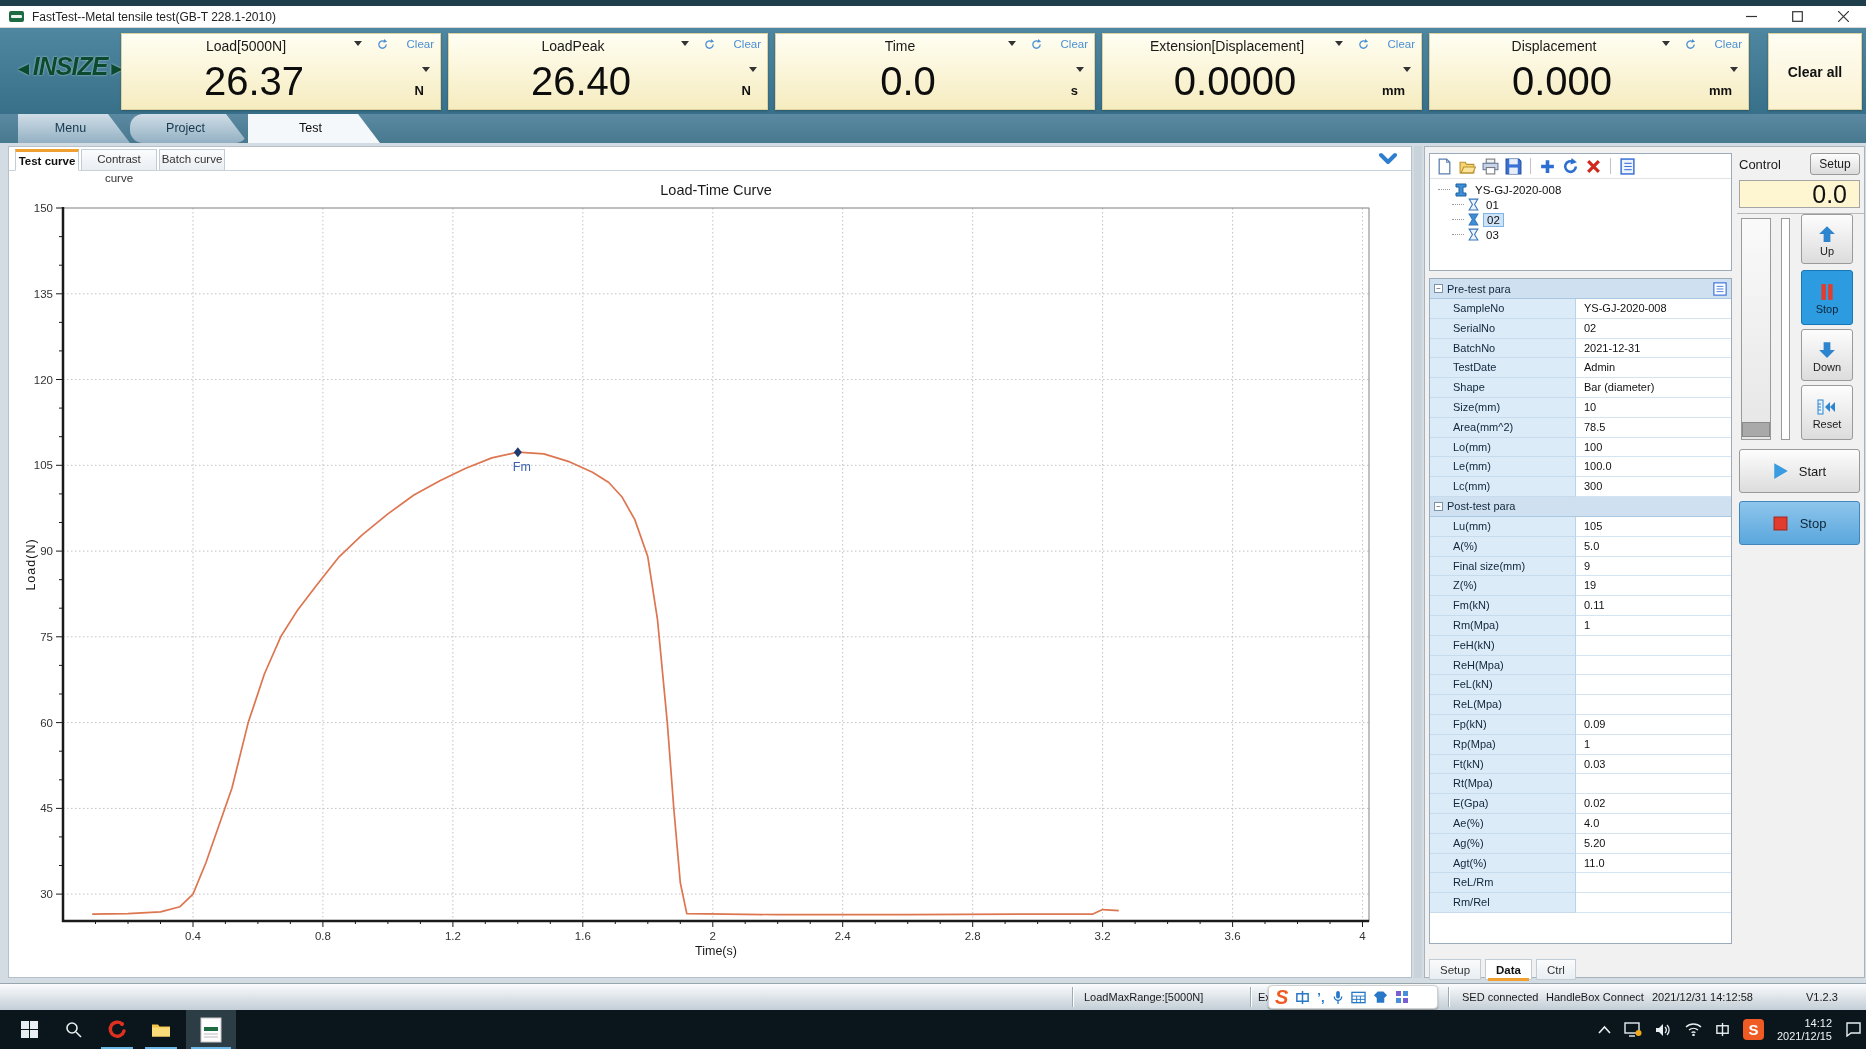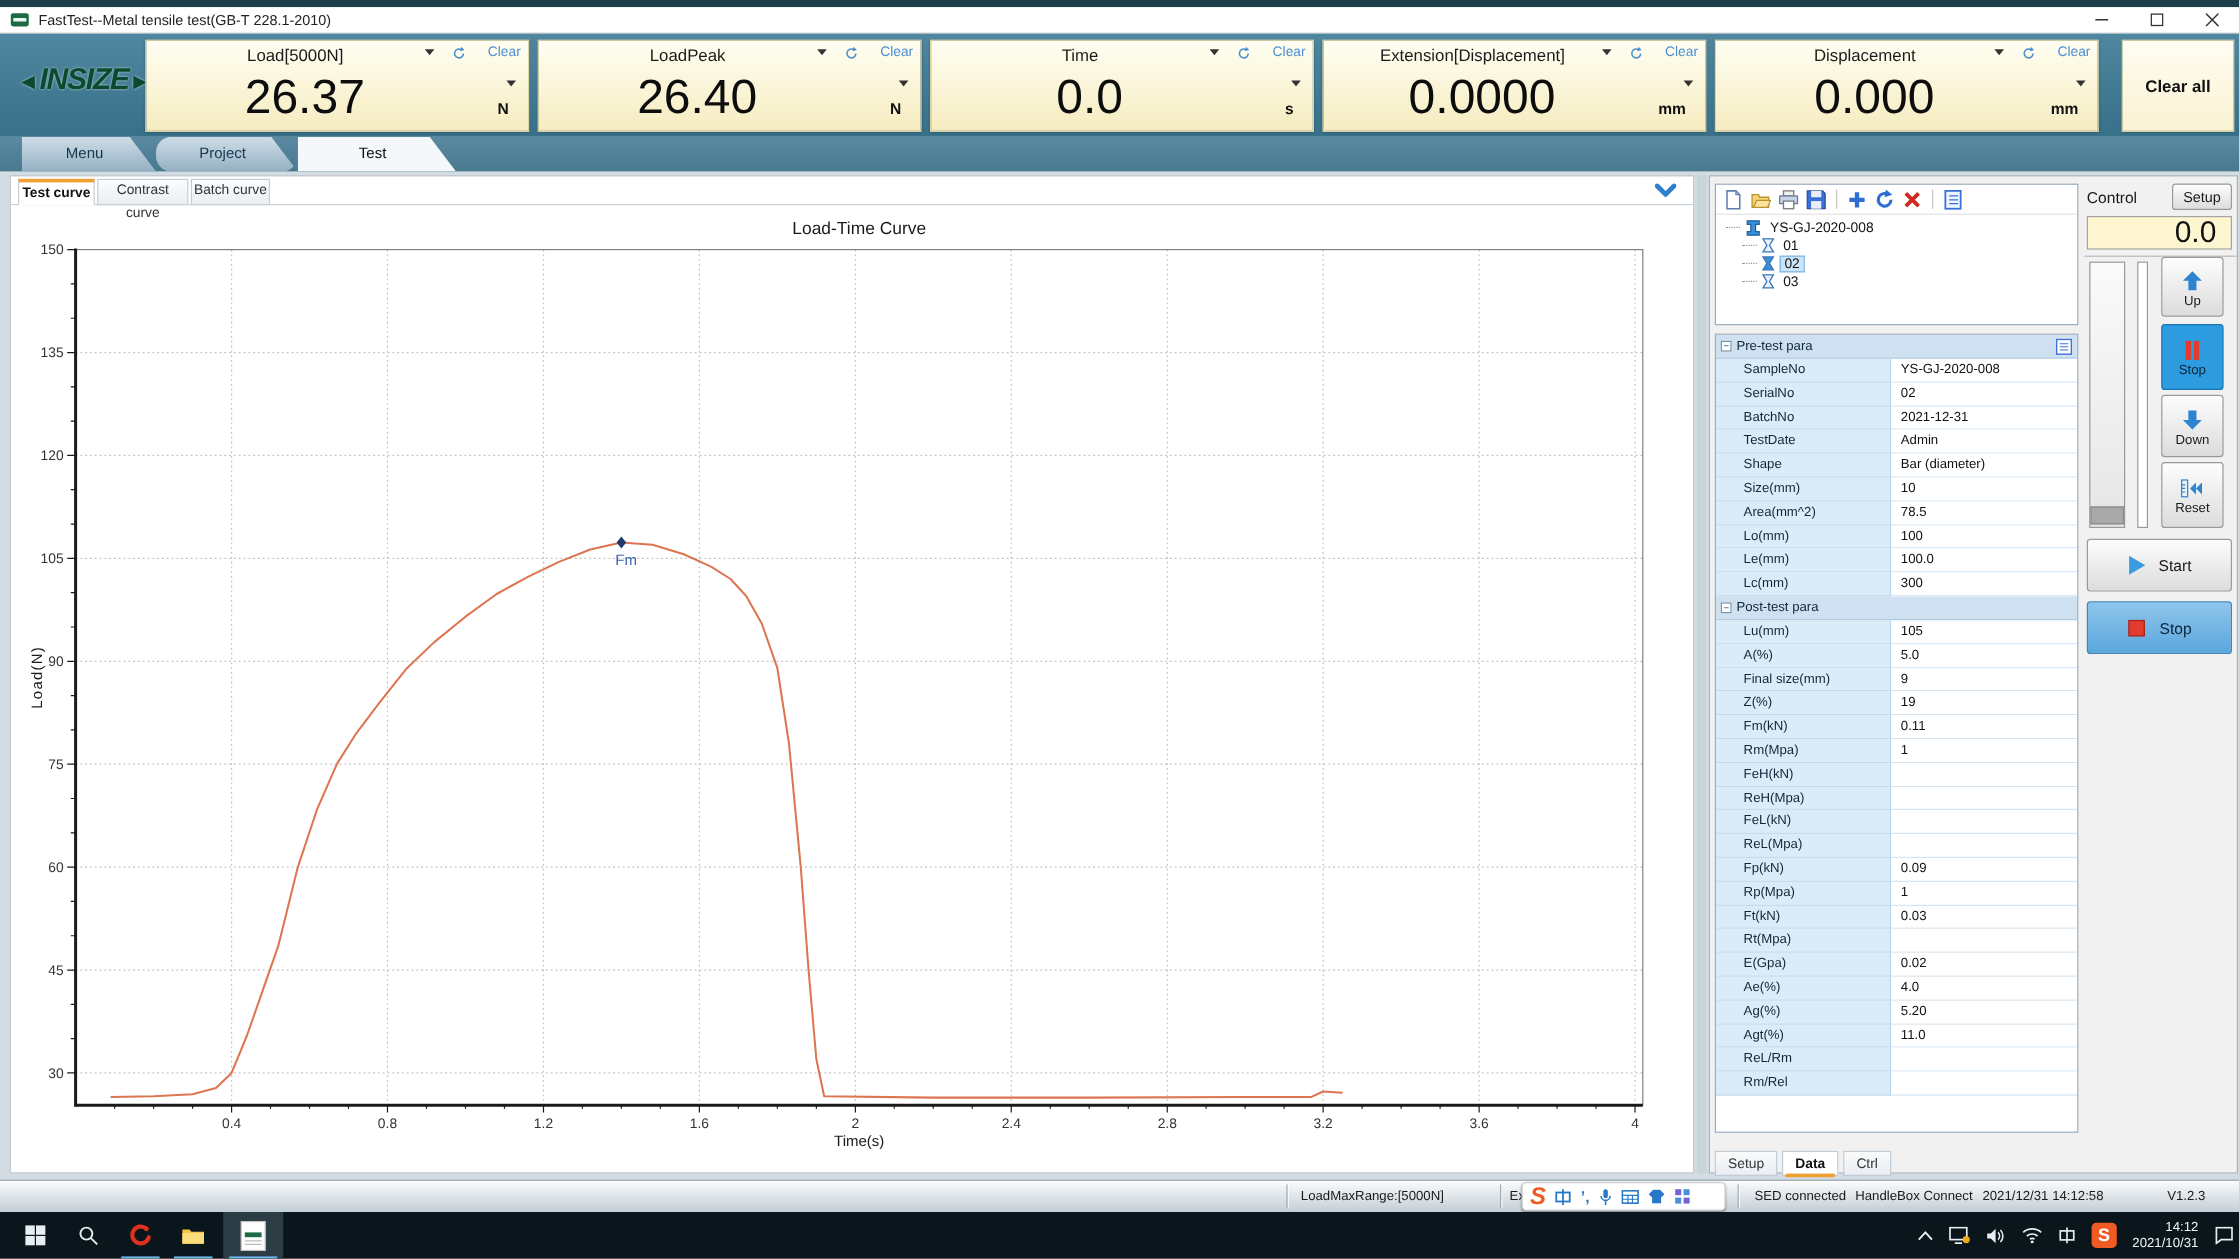--- a/index.html
+++ b/index.html
@@ -721,20 +721,20 @@
           <path d="M1 4 a11 11 0 0 1 15 0 M4 7 a7 7 0 0 1 9 0 M6.5 9.5 a4 4 0 0 1 4 0" fill="none" stroke="#e8eef2" stroke-width="1.4"></path>
           <circle cx="8.5" cy="12" r="1.3" fill="#e8eef2"></circle>
         </svg>
       <svg width="15" height="15" viewBox="0 0 16 16">
           <rect x="2" y="4" width="12" height="8" fill="none" stroke="#e8eef2" stroke-width="1.5"></rect>
           <line x1="8" y1="1" x2="8" y2="15" stroke="#e8eef2" stroke-width="1.5"></line>
         </svg>
       <div class="sogou-badge">S</div>
       <div class="tray-clock">
         <div>14:12</div>
-        <div>2021/10/31</div>
+        <div>2021/12/15</div>
       </div>
       <svg width="17" height="15" viewBox="0 0 17 15">
           <path d="M2 1 h13 v10 h-9 l-4 3 Z" fill="none" stroke="#e8eef2" stroke-width="1.4"></path>
         </svg>
     </div>
   </div>
 </div>
 
 </body></html>

